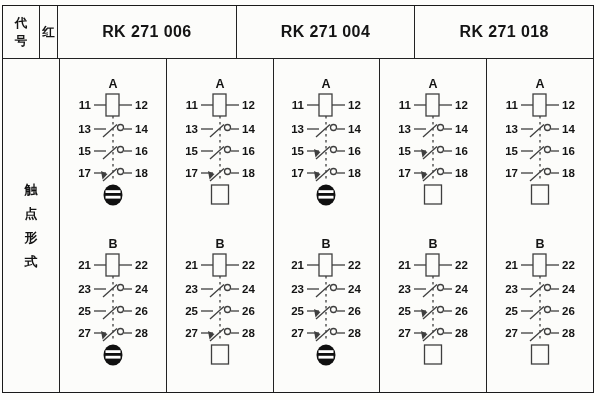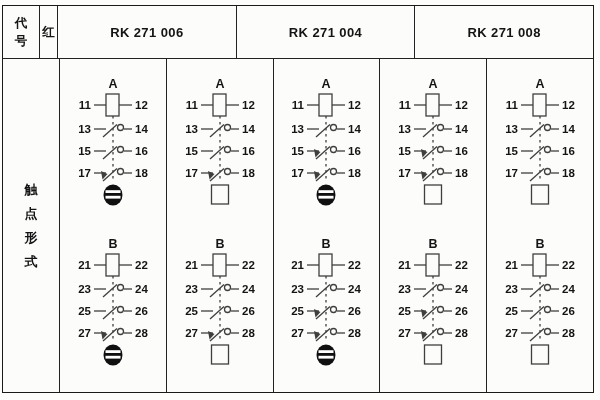--- a/index.html
+++ b/index.html
@@ -5,21 +5,21 @@
   html,body{margin:0;padding:0;background:#ffffff;}
   .page{position:relative;width:600px;height:400px;background:#fdfdfb;overflow:hidden;
         font-family:"Liberation Sans",sans-serif;color:#141414;}
   .table{position:absolute;left:2px;top:5px;width:592px;height:388px;
          border:1.6px solid #1a1a1a;display:flex;flex-direction:column;background:#fcfcfa;box-sizing:border-box;}
   .hrow{display:flex;height:52px;border-bottom:1.2px solid #222;flex:0 0 auto;}
   .cell{display:flex;align-items:center;justify-content:center;box-sizing:border-box;}
   .code-cell{width:37px;border-right:1px solid #222;flex-direction:column;gap:5px;
              font-size:12.5px;font-weight:600;line-height:1;}
   .red-cell{width:18px;border-right:1px solid #222;font-size:12.5px;font-weight:600;}
-  .model-cell{flex:1;font-size:13px;font-weight:600;letter-spacing:.4px;border-right:1px solid #222;}
+  .model-cell{flex:1;font-size:16px;font-weight:600;letter-spacing:.4px;border-right:1px solid #222;}
   .hrow .model-cell:last-child{border-right:none;}
   .brow{flex:1;display:flex;min-height:0;}
   .rowlabel-cell{width:56px;border-right:1px solid #222;display:flex;flex-direction:column;
                  align-items:center;justify-content:center;gap:11px;font-size:13px;font-weight:600;line-height:1;}
   .diagram-cell{flex:1;border-right:1px solid #222;display:flex;flex-direction:column;
                 align-items:center;padding-top:16px;gap:22px;box-sizing:border-box;}
   .brow .diagram-cell:last-child{border-right:none;}
   svg{display:block;}
 </style>
 </head>
@@ -29,21 +29,21 @@
   <div class="table">
 
     <div class="hrow">
       <div class="cell code-cell">
         <span>代</span>
         <span>号</span>
       </div>
       <div class="cell red-cell">红</div>
       <div class="cell model-cell">RK 271 006</div>
       <div class="cell model-cell">RK 271 004</div>
-      <div class="cell model-cell">RK 271 008</div>
+      <div class="cell model-cell">RK 271 018</div>
     </div>
 
     <div class="brow">
       <div class="rowlabel-cell">
         <span>触</span>
         <span>点</span>
         <span>形</span>
         <span>式</span>
       </div>
       <div class="diagram-cell">

